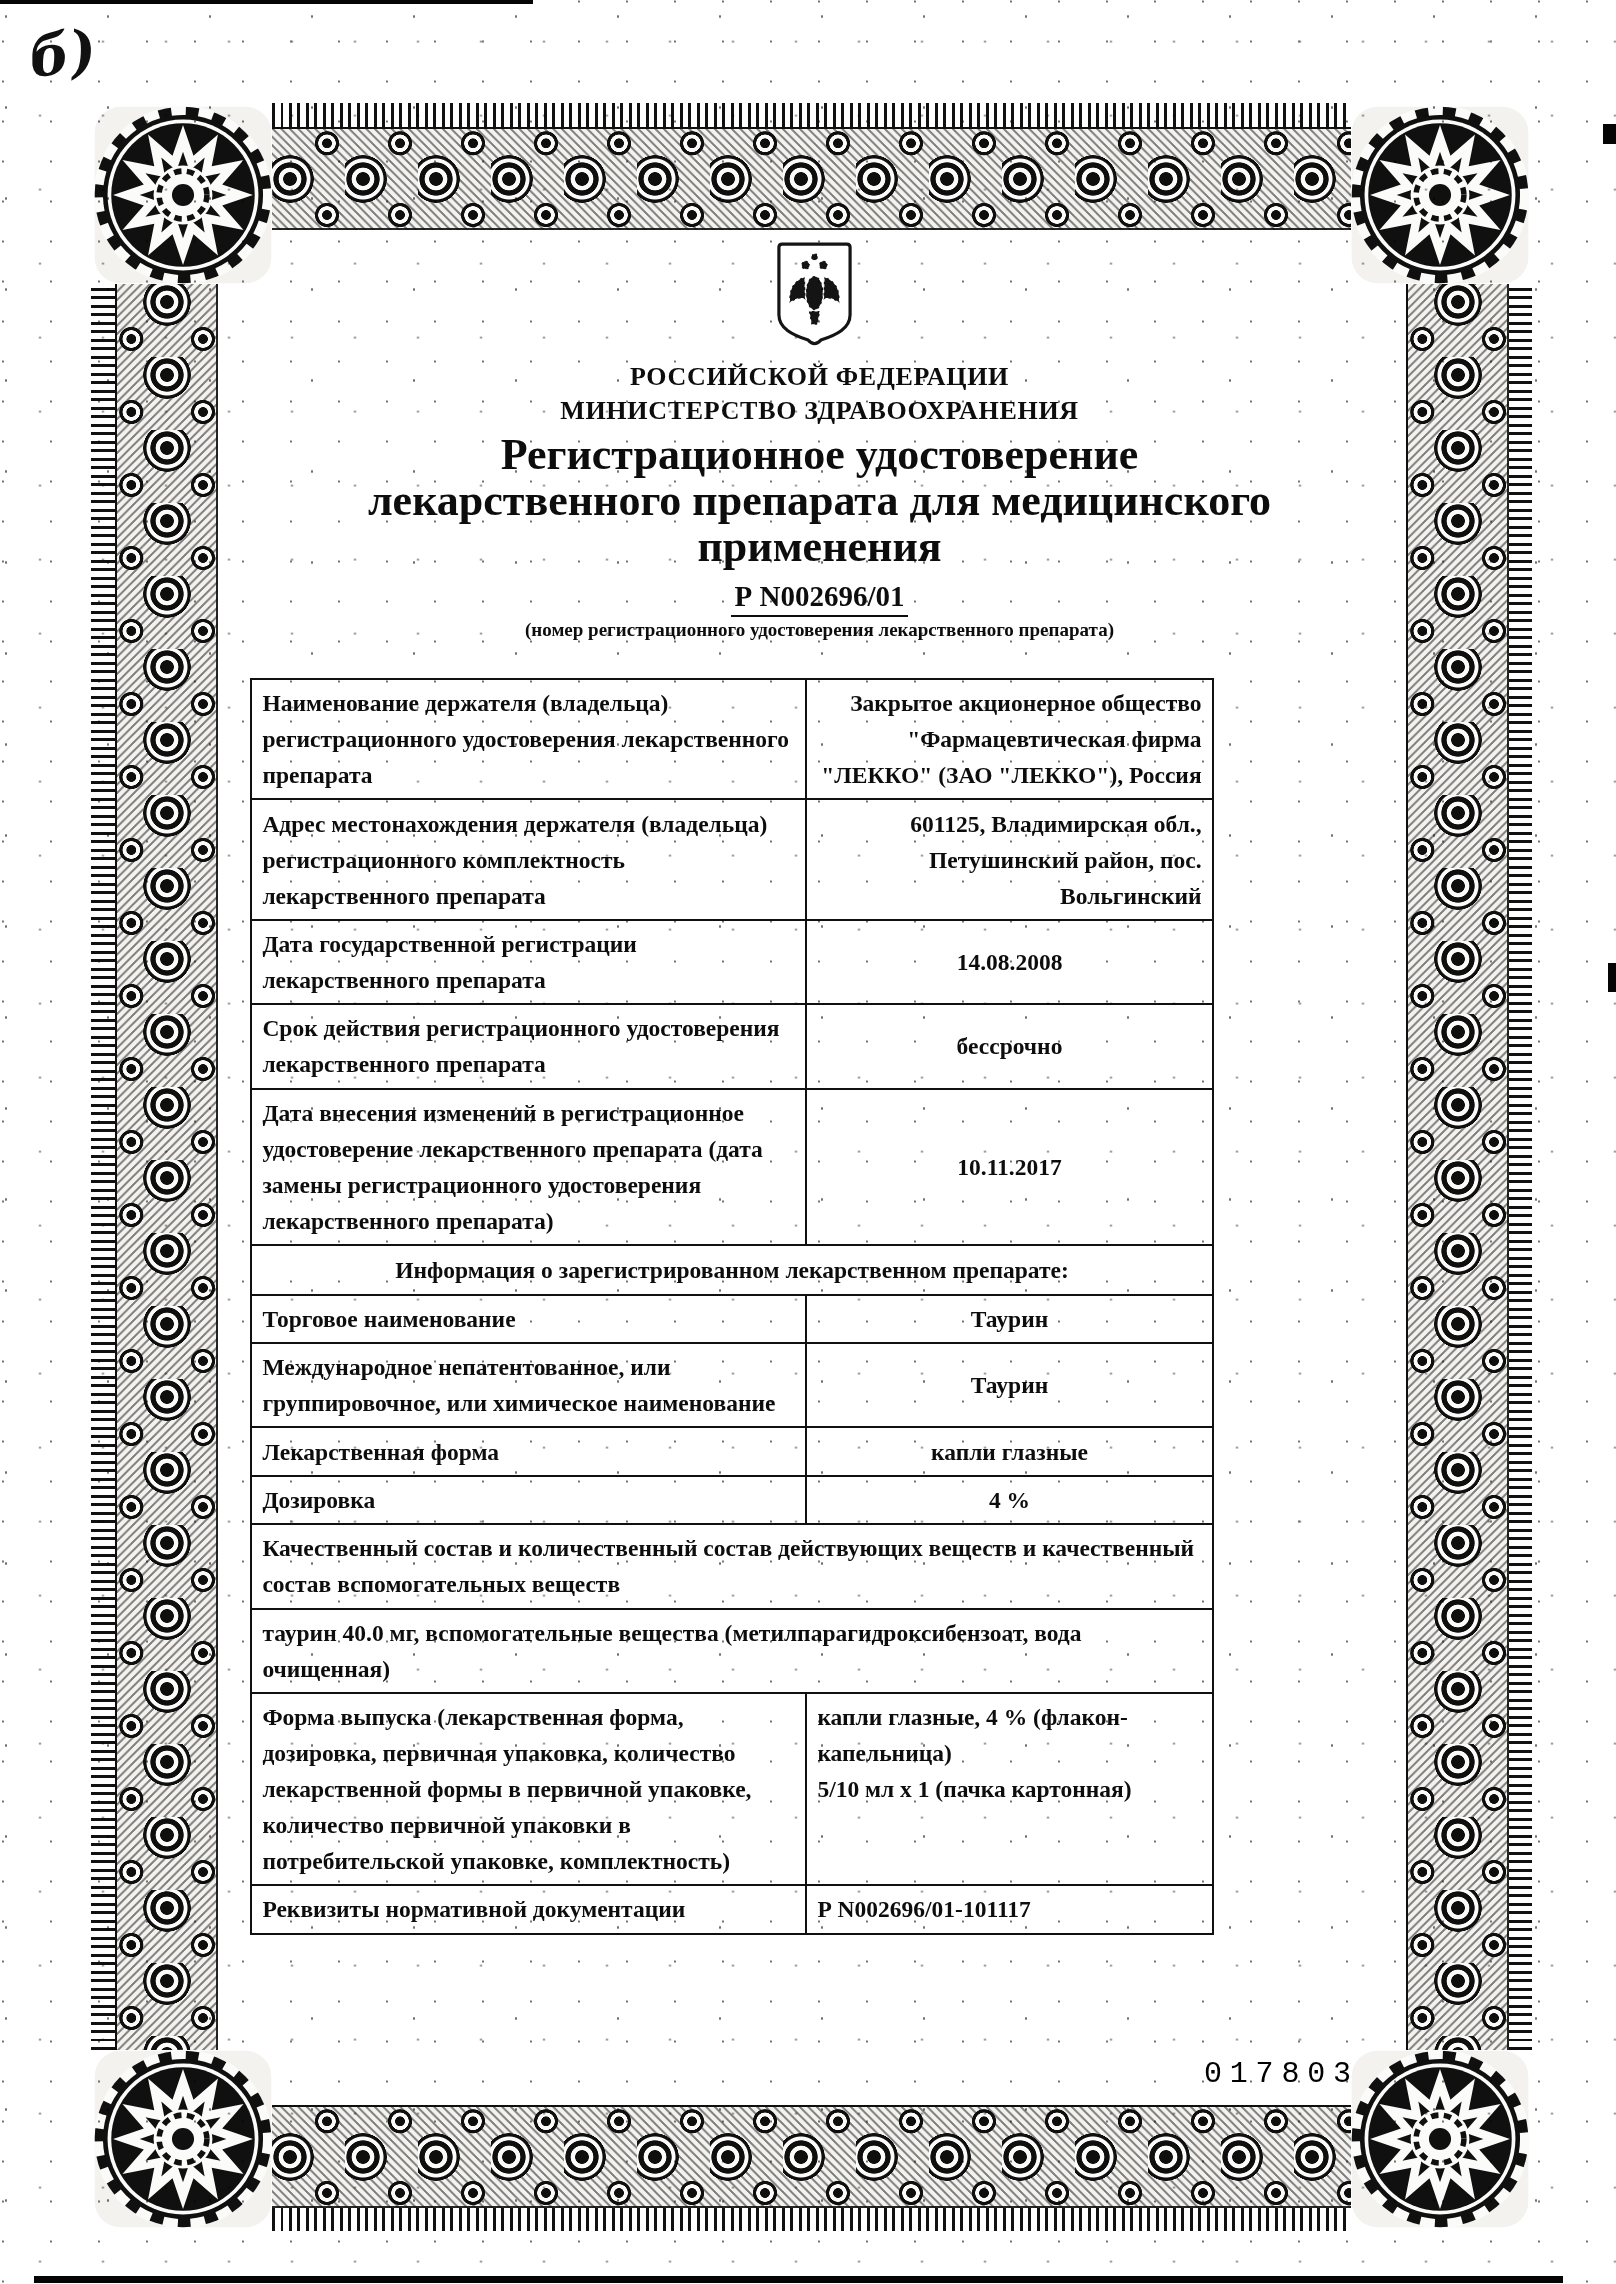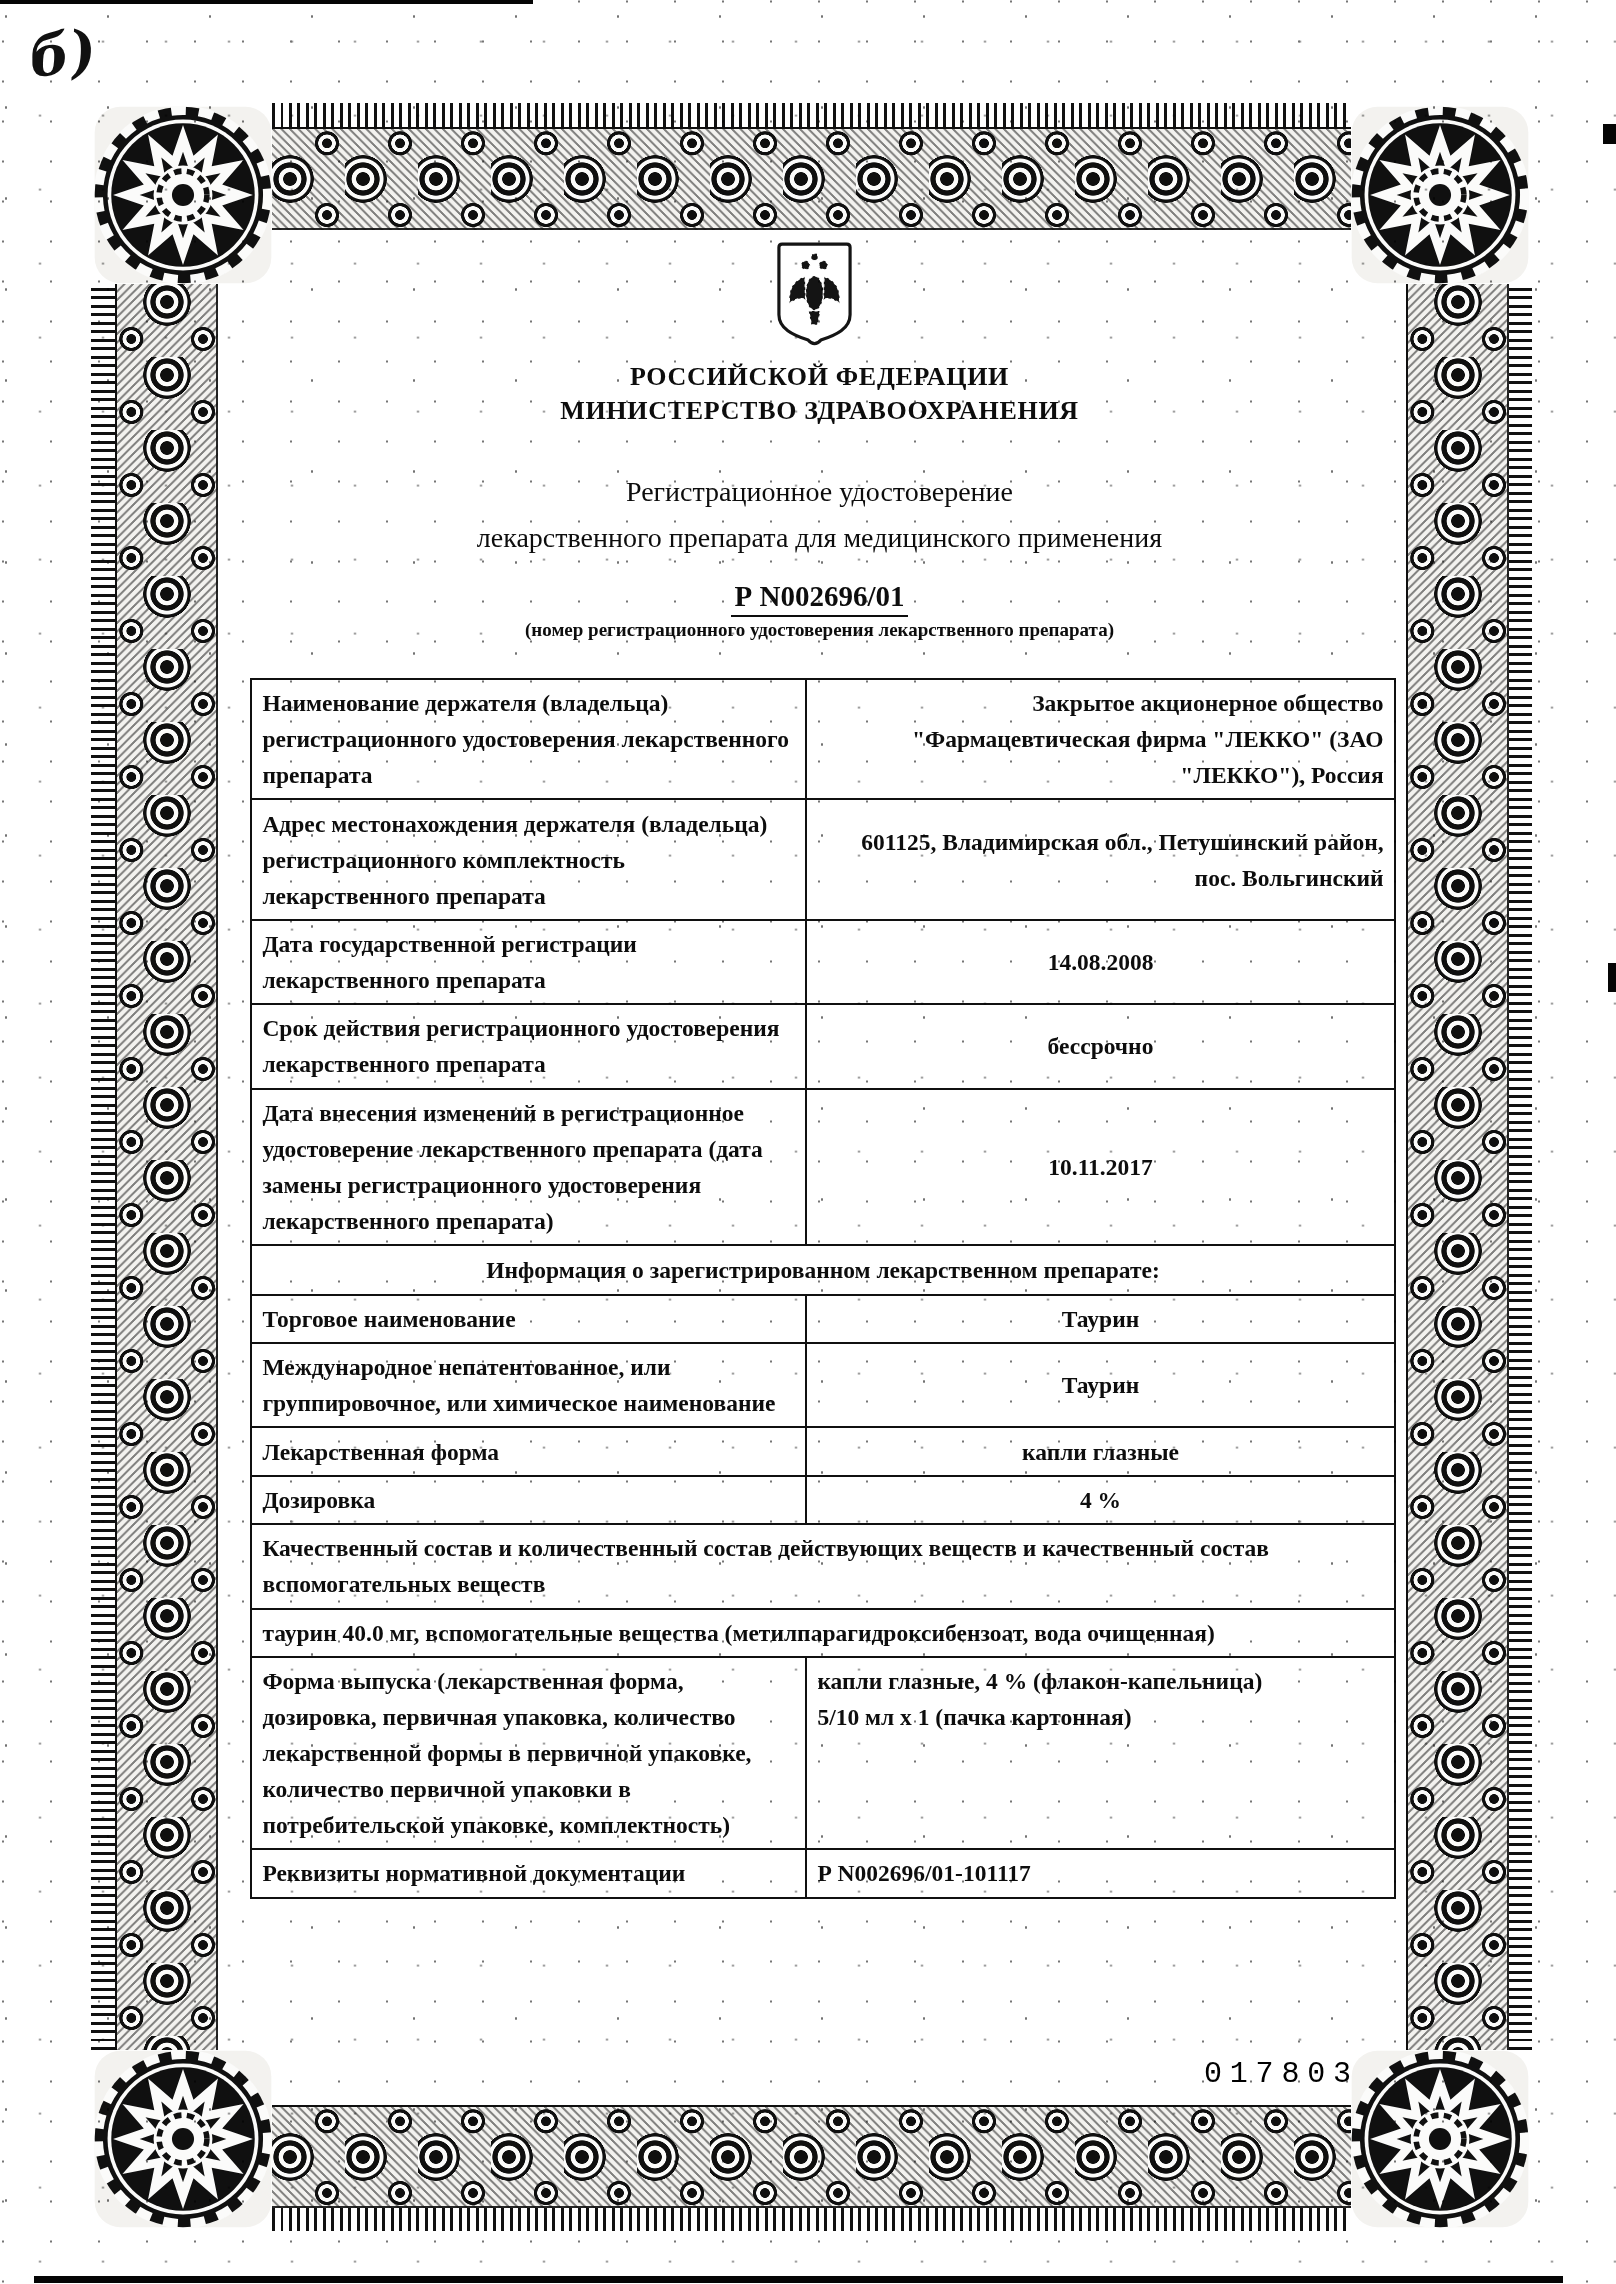--- a/index.html
+++ b/index.html
@@ -62,27 +62,27 @@
       radial-gradient(circle at 50px 18px,#0f0f0f 0 6.5px,#fbfbfa 7.2px 11px,#0f0f0f 11.7px 16.3px,#fbfbfa 17px 20px,#0f0f0f 21px 23.5px,transparent 24px),
       radial-gradient(circle at 14.3px 55px,#0f0f0f 0 4.6px,#fbfbfa 5.2px 8.5px,#0f0f0f 9px 11.7px,transparent 12.4px),
       radial-gradient(circle at 86px 55px,#0f0f0f 0 4.6px,#fbfbfa 5.2px 8.5px,#0f0f0f 9px 11.7px,transparent 12.4px),
       repeating-linear-gradient(-45deg,rgba(15,15,15,.5) 0 2px,transparent 2px 5.9px);
     background-size:99px 73px,99px 73px,99px 73px,8.5px 8.5px;
   }
   
   .content{position:absolute;left:250px;width:1139px;z-index:4;}
   .emblem{position:absolute;left:769px;top:241px;width:91px;height:108px;z-index:4;}
   .ministry{top:360px;text-align:center;font-weight:700;font-size:26px;line-height:34px;letter-spacing:0.7px;}
-  .doc-title{top:469px;text-align:center;font-weight:400;font-size:28px;line-height:46px;}
+  .doc-title{top:432px;text-align:center;font-weight:700;font-size:44px;line-height:46px;}
   .regnum-wrap{top:580px;text-align:center;}
   .regnum{display:inline-block;font-weight:700;font-size:29px;border-bottom:2.6px solid #0d0d0d;padding:0 3.9px 2px;}
   .regnum-caption{top:619px;text-align:center;font-weight:700;font-size:19px;}
   
   .doc-table{
-    position:absolute;left:250px;top:678px;width:1146px;z-index:4;
+    position:absolute;left:250px;top:678px;width:964px;z-index:4;
     border:2px solid #101010;box-sizing:border-box;
     font-size:23.5px;font-weight:700;line-height:36px;
   }
   .t-row{display:flex;border-bottom:2px solid #101010;}
   .t-row:last-child{border-bottom:none;}
   .t-cell{box-sizing:border-box;padding:5.2px 10.4px;}
   .t-label{width:555px;border-right:2px solid #101010;display:flex;align-items:center;}
   .t-value{flex:1;display:flex;align-items:center;justify-content:center;text-align:right;white-space:pre-line;}
   .t-row.va-left .t-value{justify-content:flex-start;text-align:left;}
   .t-row.va-left-top .t-value{justify-content:flex-start;text-align:left;align-items:flex-start;}

